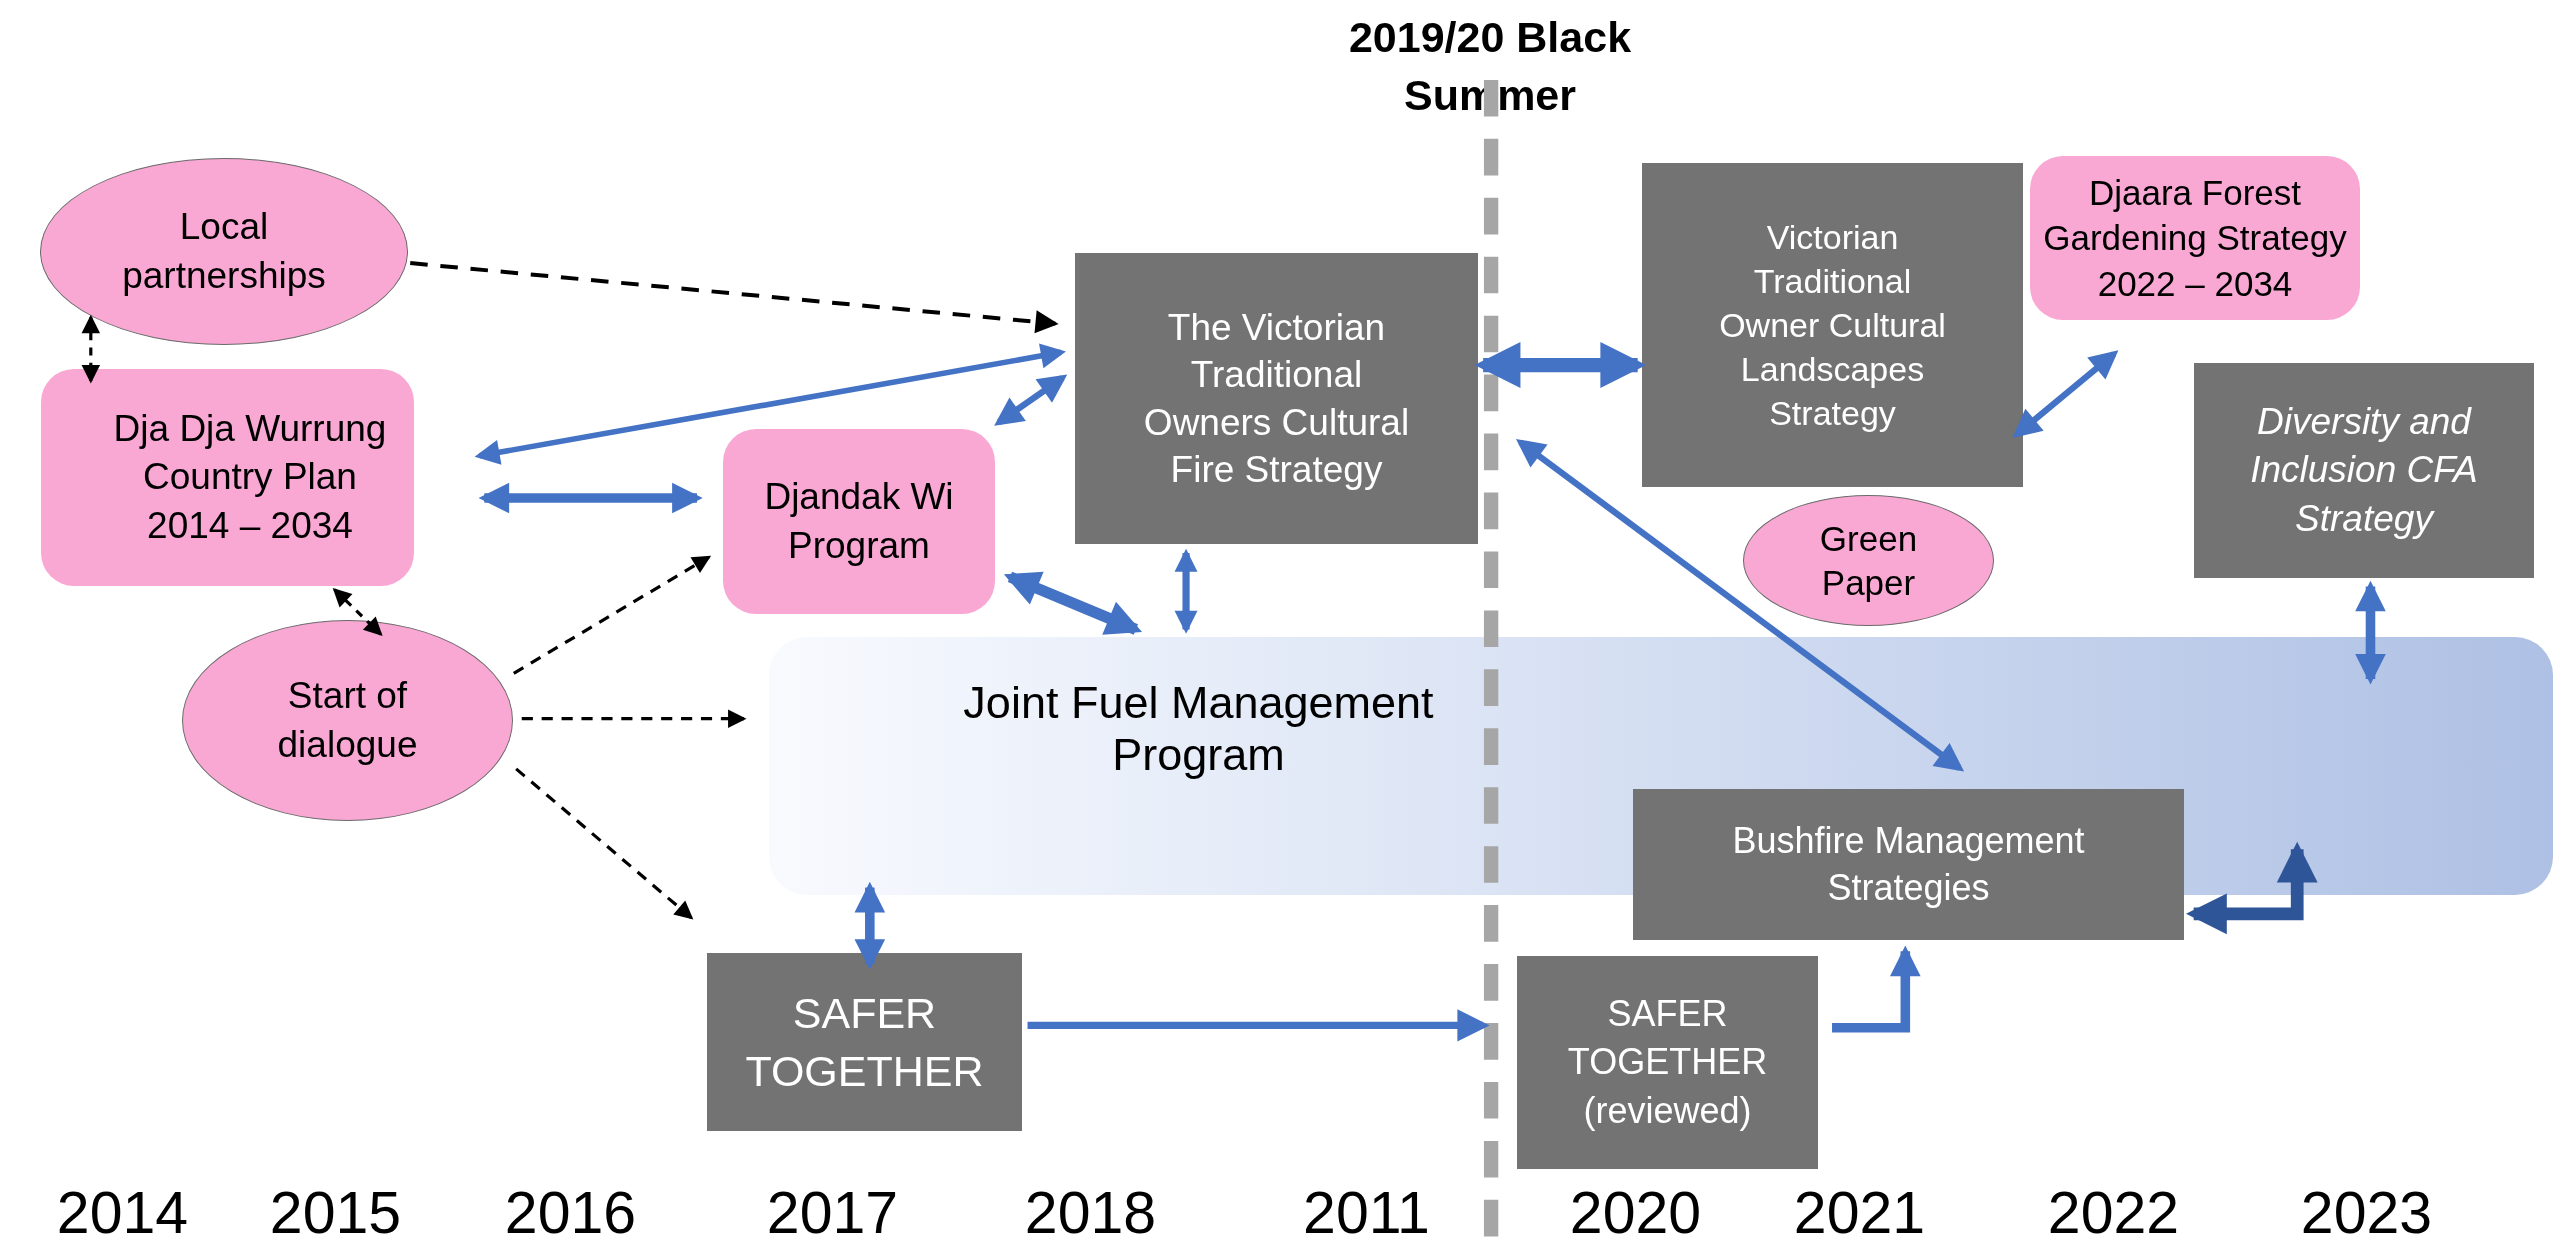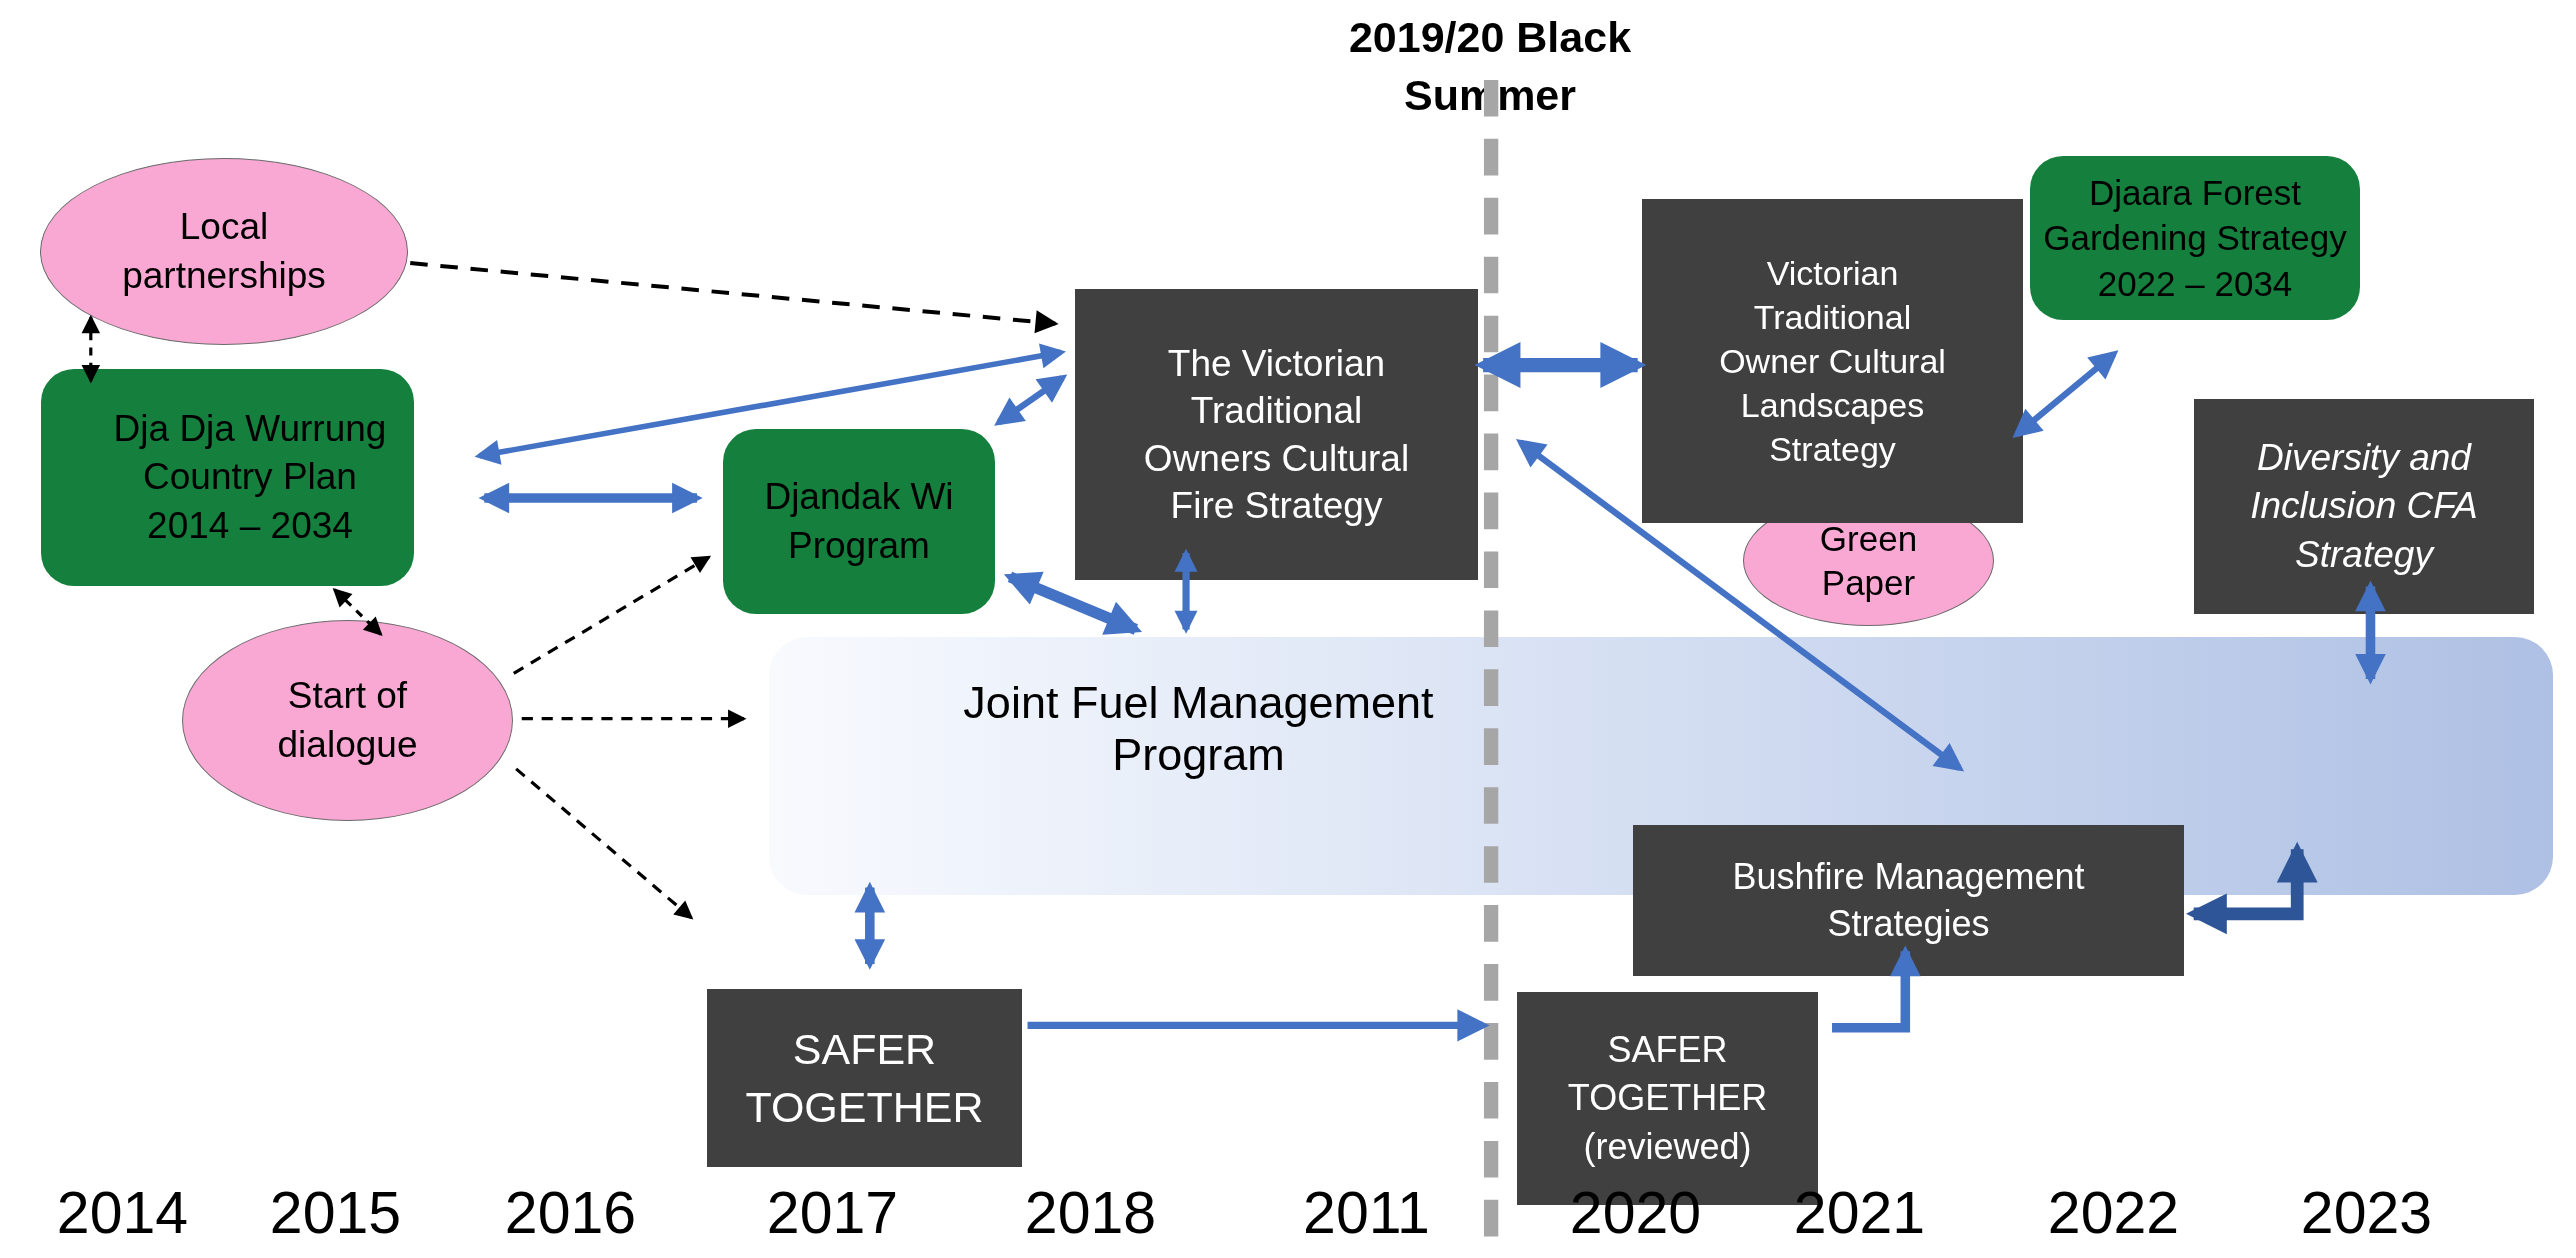--- a/index.html
+++ b/index.html
@@ -9,30 +9,30 @@
   .node-label{white-space:pre-line;text-align:center;}
   .flexc{display:flex;align-items:center;justify-content:center;}
 
   
   #jfmp-bar{left:769px;top:637px;width:1784px;height:258px;border-radius:38px;
     background:linear-gradient(90deg,#F8FAFE 0%,#DFE7F6 35%,#AEC0E4 100%);z-index:0;}
   #jfmp-label{left:872px;top:637px;width:653px;height:183px;z-index:1;
     font-size:45px;color:#000;}
 
   
-  .cyan{background:#404040;color:#FFFFFF;z-index:2;margin-top:36px;}
+  .cyan{background:#737373;color:#FFFFFF;z-index:2;}
   #fire-strategy{left:1075px;top:253px;width:403px;height:291px;font-size:37px;line-height:1.28;}
   #landscapes-strategy{left:1642px;top:163px;width:381px;height:324px;font-size:34px;line-height:1.3;}
   #diversity-cfa{left:2194px;top:363px;width:340px;height:215px;font-size:37px;line-height:1.3;font-style:italic;}
   #bushfire-strategies{left:1633px;top:789px;width:551px;height:151px;font-size:36px;line-height:1.3;}
   #safer-together{left:707px;top:953px;width:315px;height:178px;font-size:43px;line-height:1.35;}
   #safer-together-reviewed{left:1517px;top:956px;width:301px;height:213px;font-size:36px;line-height:1.35;}
 
   
-  .yellow{background:#15803d;color:#000;border-radius:33px;z-index:2;}
+  .yellow{background:#f9a8d4;color:#000;border-radius:33px;z-index:2;}
   #country-plan{left:41px;top:369px;width:373px;height:217px;font-size:37px;line-height:1.3;padding-left:45px;}
   #djandak-wi{left:723px;top:429px;width:272px;height:185px;font-size:37px;line-height:1.3;}
   #djaara-forest{left:2030px;top:156px;width:330px;height:164px;font-size:35px;line-height:1.3;}
 
   
   .ellipse{background:#f9a8d4;border:1.6px solid #6b6b6b;border-radius:50%;color:#000;z-index:2;}
   #local-partnerships{left:40px;top:158px;width:368px;height:187px;font-size:37px;line-height:1.3;}
   #start-of-dialogue{left:182px;top:620px;width:331px;height:201px;font-size:37px;line-height:1.3;}
   #green-paper{left:1743px;top:495px;width:251px;height:131px;font-size:35px;line-height:1.25;}
 

